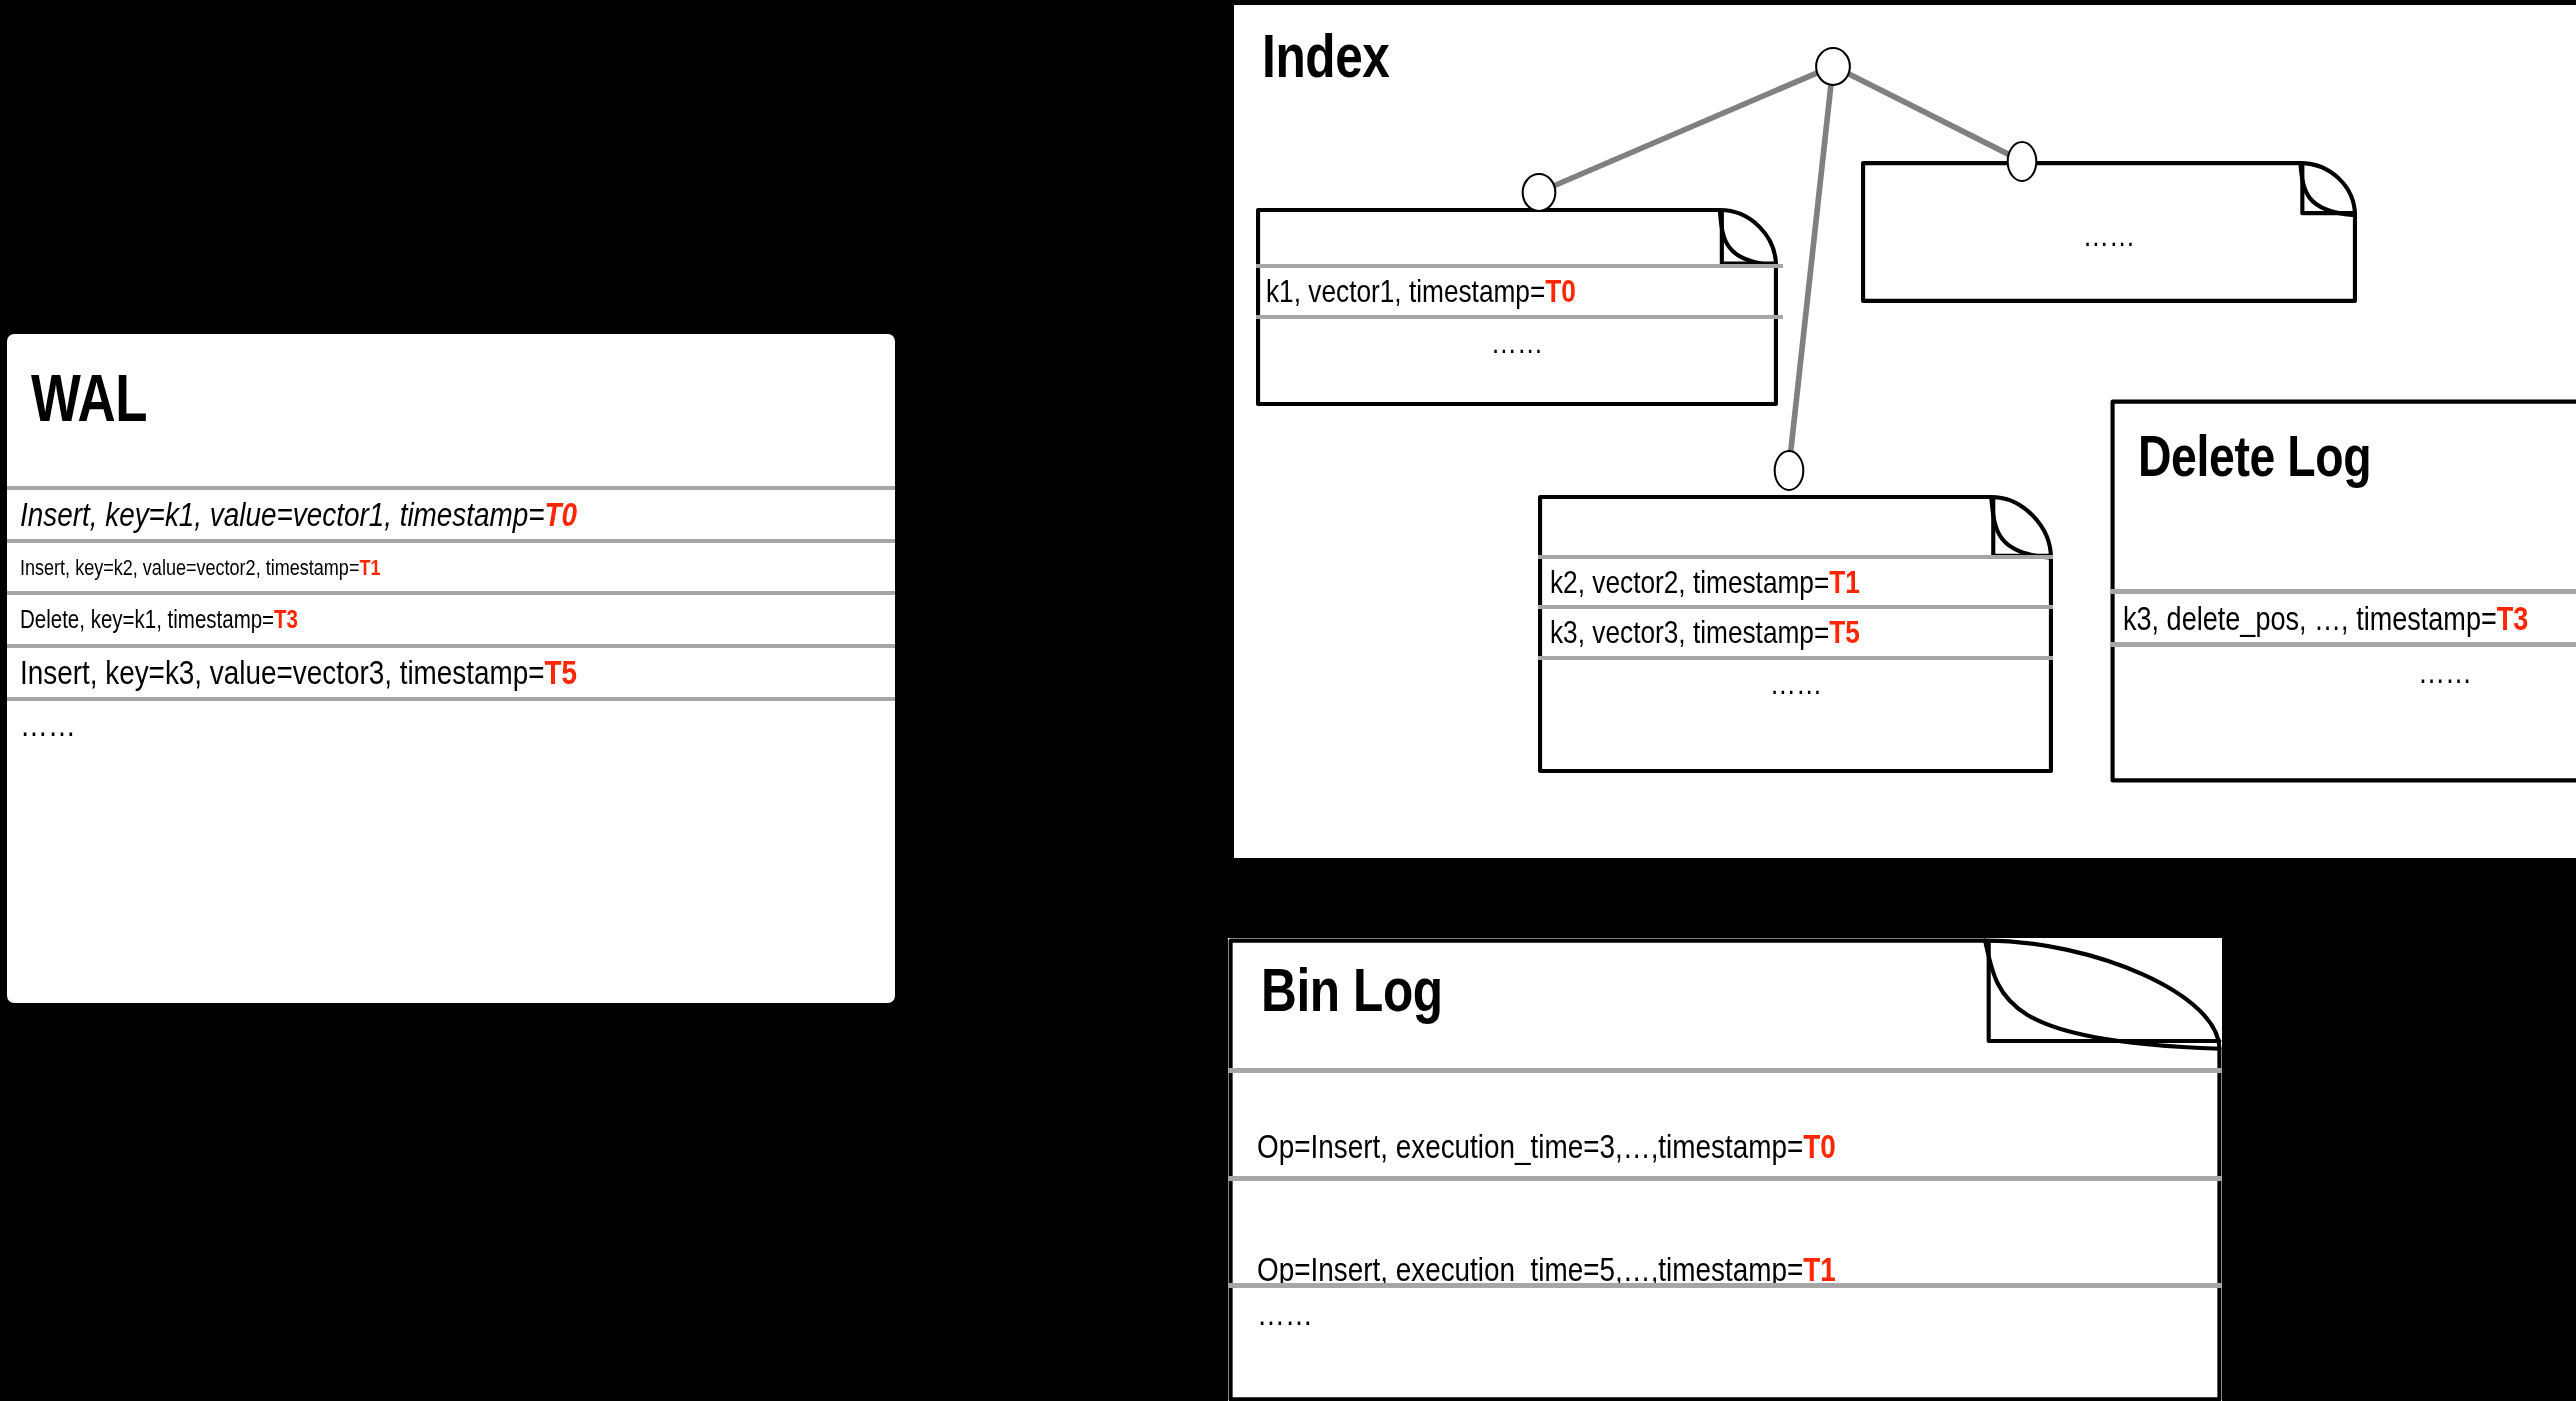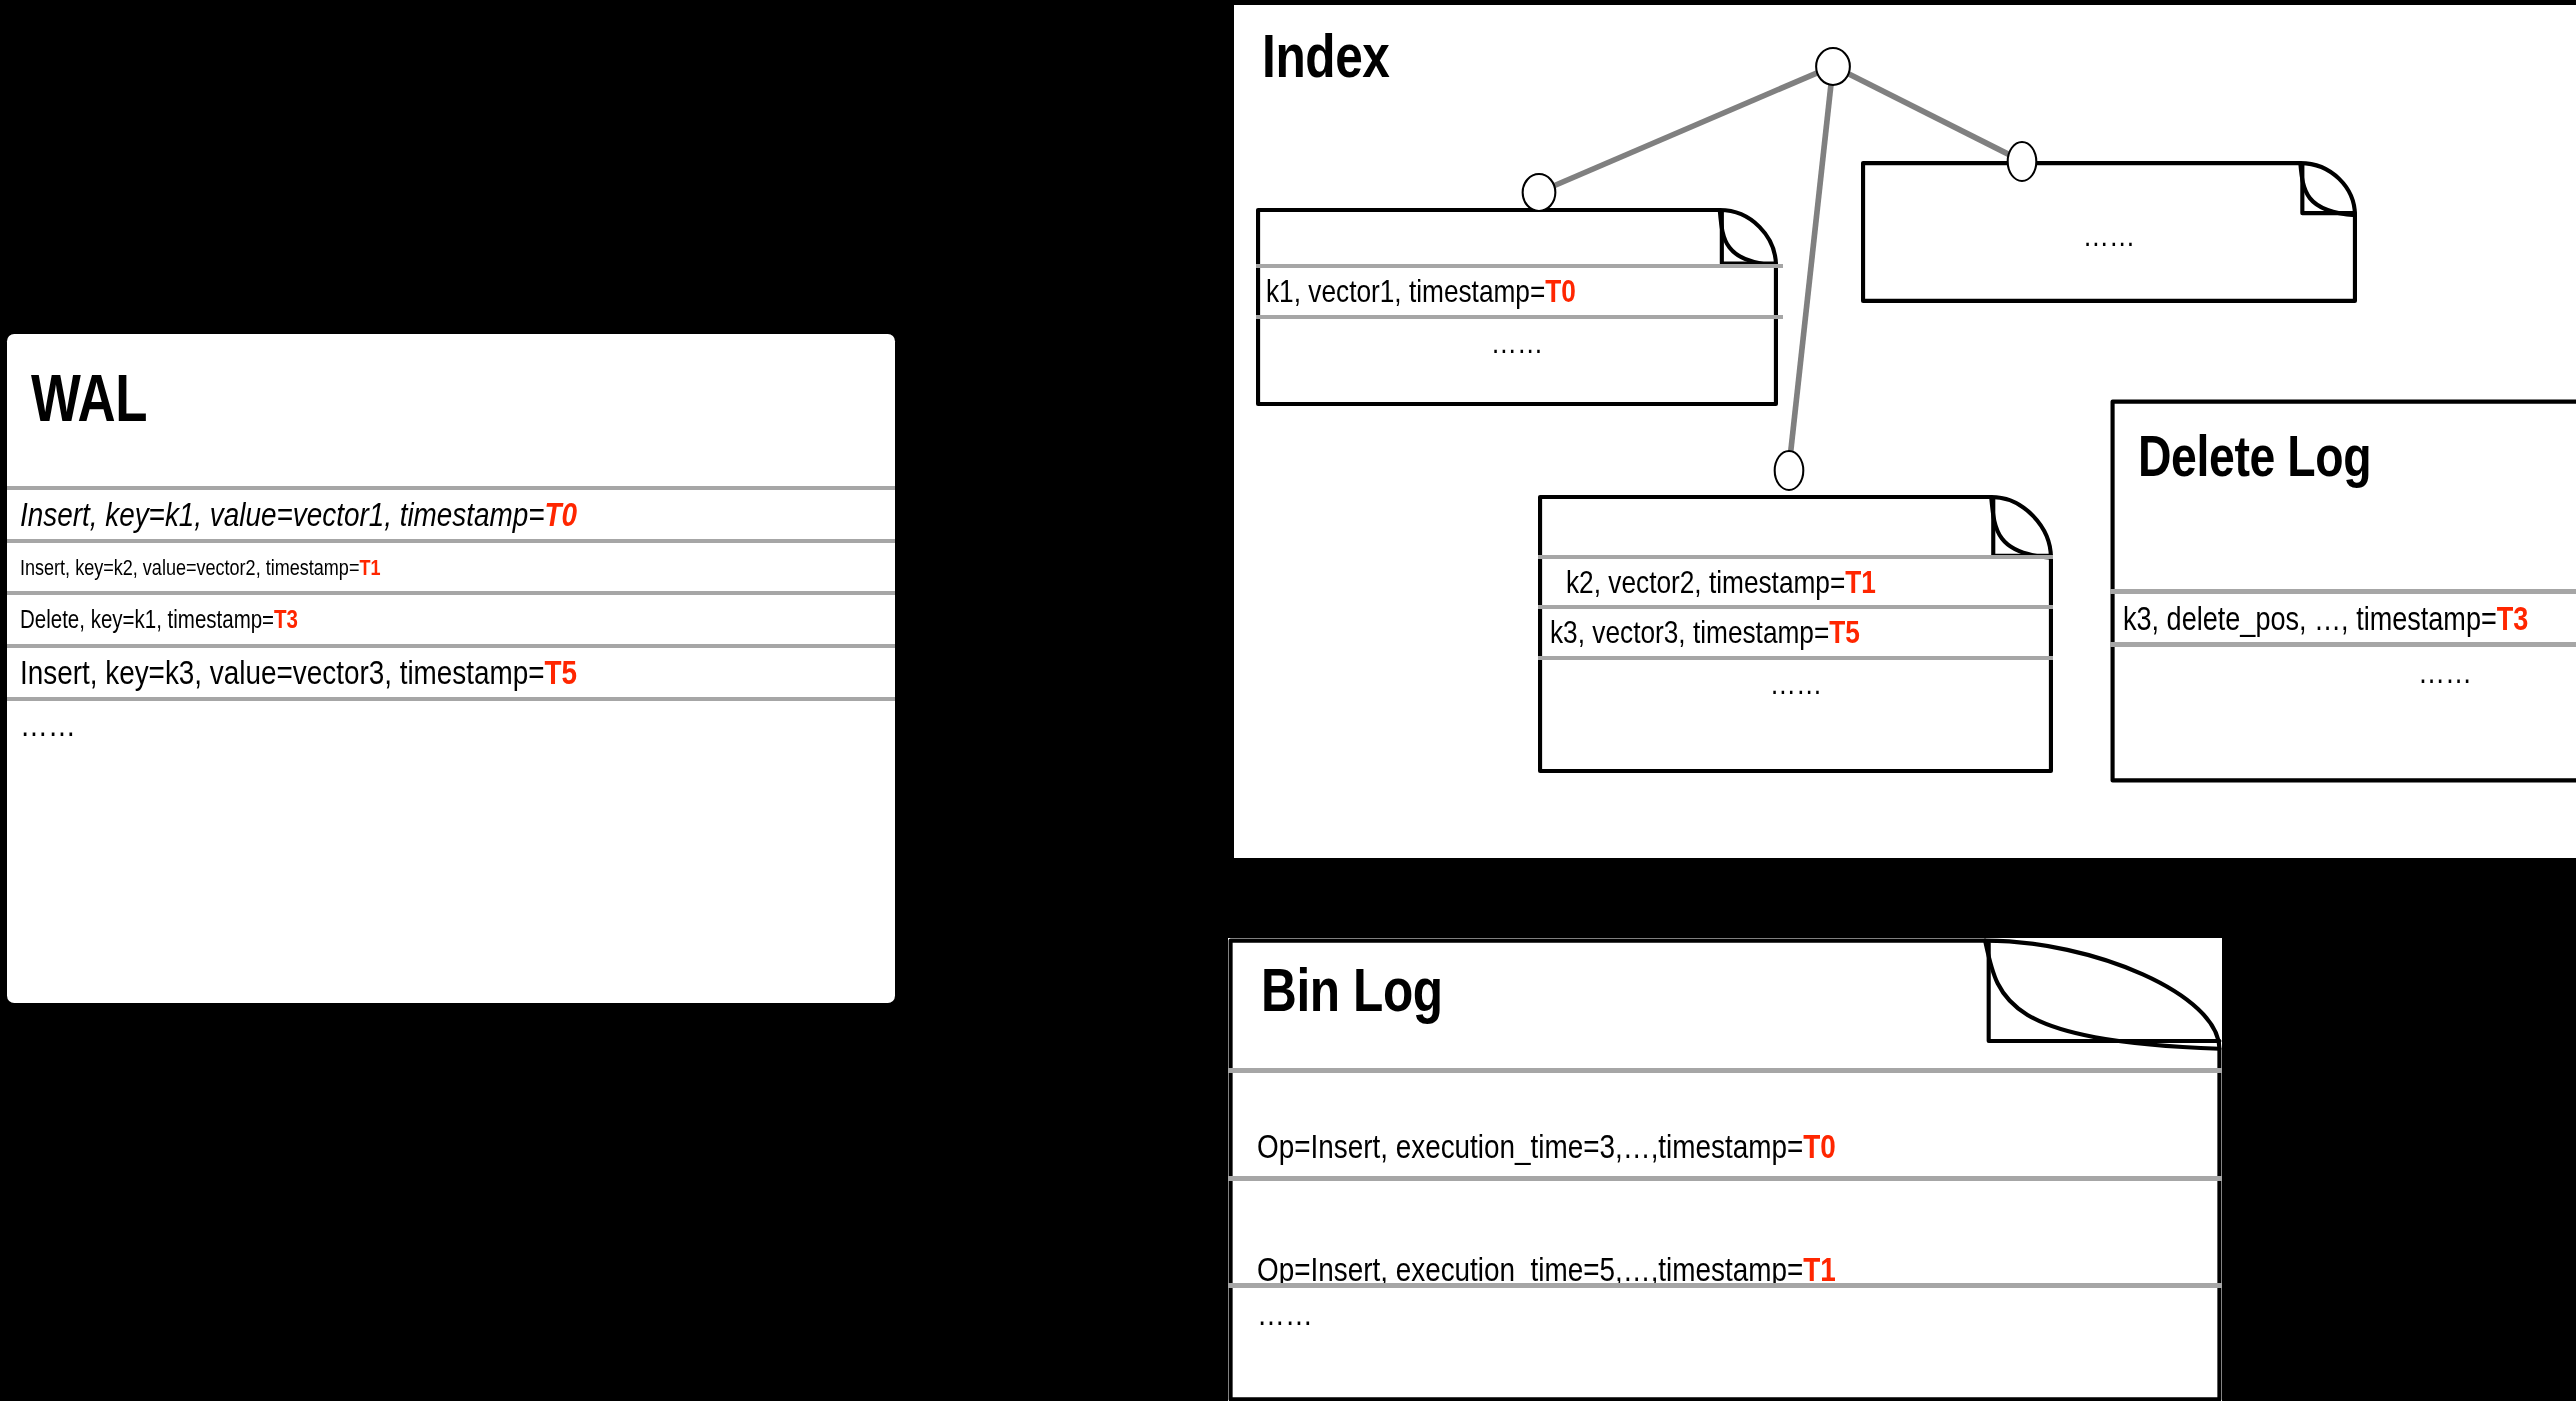--- a/index.html
+++ b/index.html
@@ -220,21 +220,21 @@
 </div>
 
 <div class="doc" style="left:1538px; top:495px; width:515px; height:278px;">
   <svg class="doc-svg" viewBox="0 0 1000 540" preserveAspectRatio="none">
     <path class="outline" d="M4,4 H880 C 942,4 996,62 996,122 V536 H4 Z"></path>
     <path class="foldline" d="M880,4 C 886,66 888,114 996,122"></path>
     <path class="foldline" d="M884,6 V118 H996"></path>
   </svg>
 </div>
 <div class="sep" style="left:1538px; top:555px; width:515px; height:4.1px;"></div>
-<div class="row" style="left:1550px; top:559px; width:505px; height:46px; font-size:32px;margin-left:16px;">
+<div class="row" style="left:1550px; top:559px; width:505px; height:46px; font-size:32px;">
   <span class="txt"><span>k2, vector2, timestamp=</span><span class="ts">T1</span></span>
 </div>
 <div class="sep" style="left:1538px; top:605px; width:515px; height:4.1px;"></div>
 <div class="row" style="left:1550px; top:609px; width:505px; height:46px; font-size:32px;">
   <span class="txt"><span>k3, vector3, timestamp=</span><span class="ts">T5</span></span>
 </div>
 <div class="sep" style="left:1538px; top:656px; width:515px; height:4.1px;"></div>
 <div class="row center" style="left:1538px; top:660px; width:515px; height:46px; font-size:32px;">
   <span class="txt"><span>……</span></span>
 </div>

